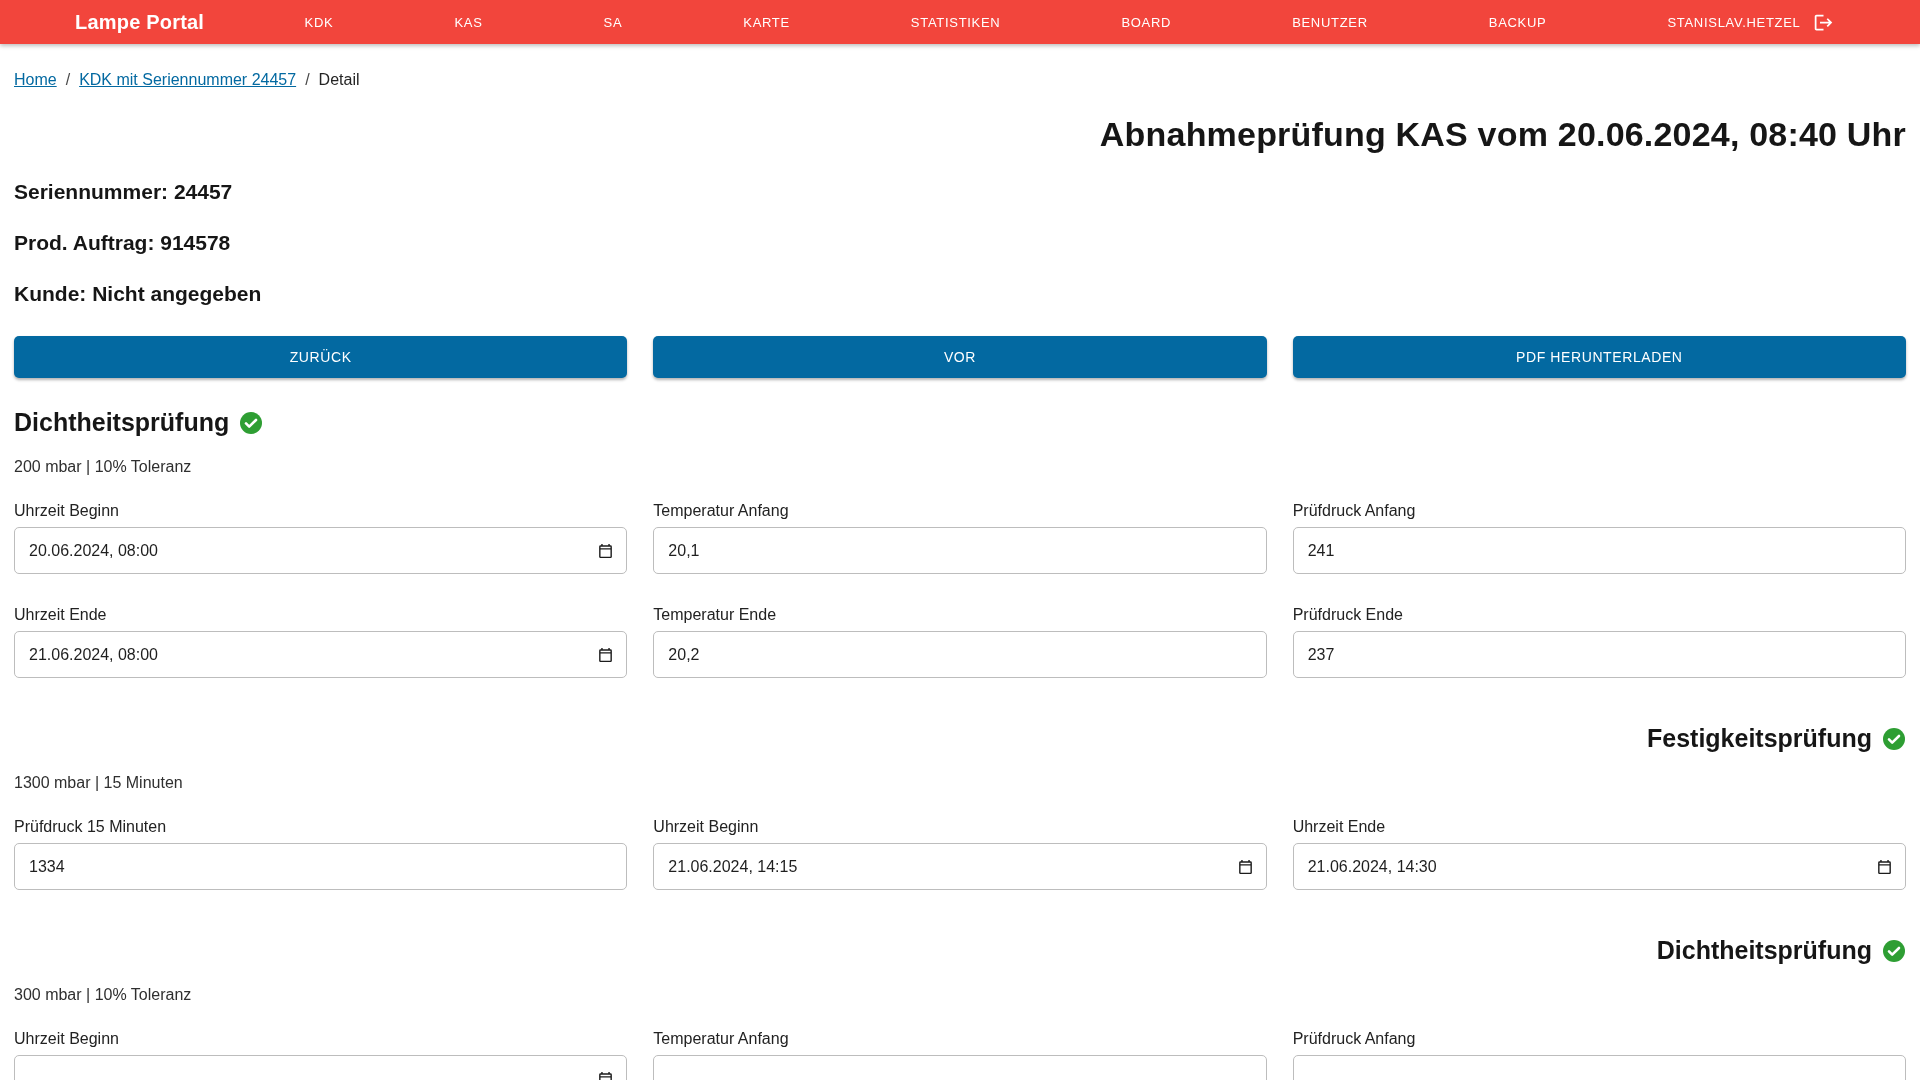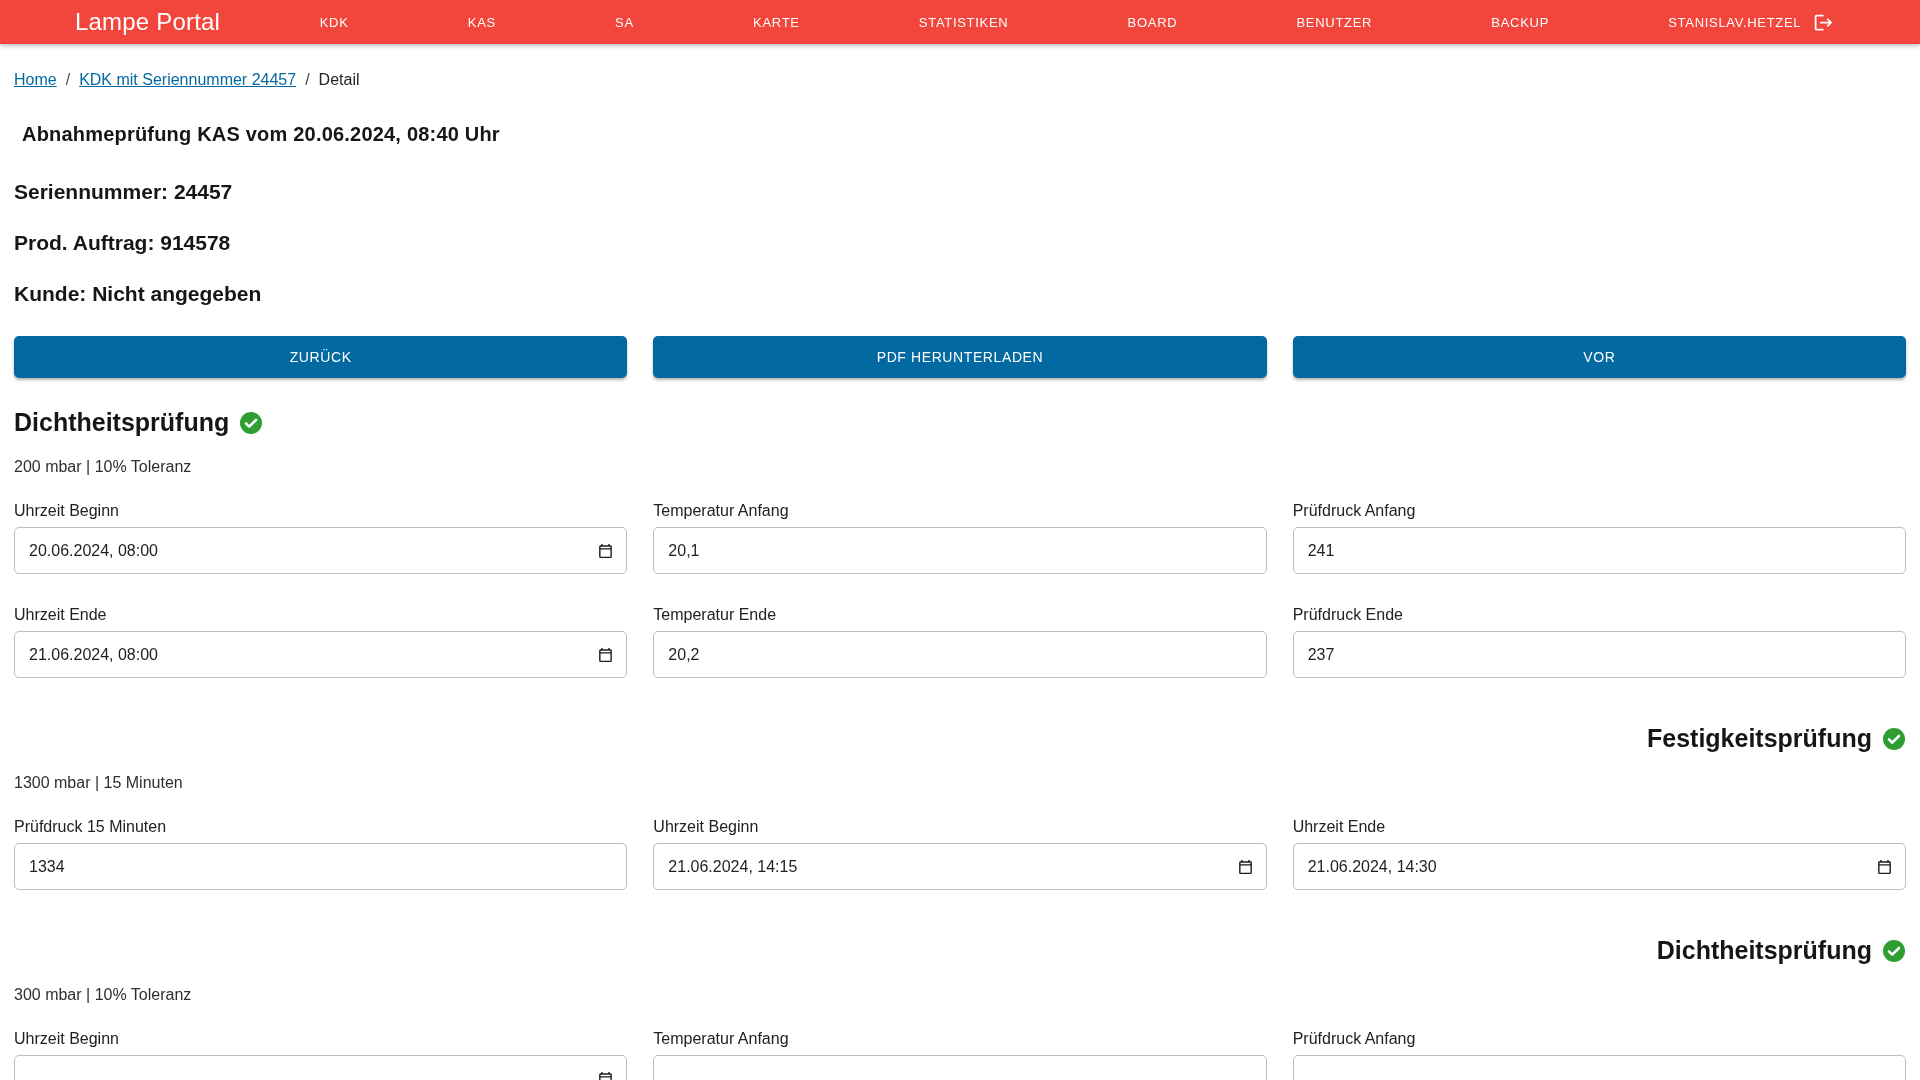--- a/index.html
+++ b/index.html
@@ -11,21 +11,21 @@
   }
 
   
   .appbar {
     height: 44px; background: #f2453c; color: #fff;
     display: flex; align-items: center;
     padding: 0 26px 0 75px;
     box-shadow: 0 2px 4px rgba(0,0,0,0.25);
     position: relative; z-index: 5;
   }
-  .brand { font-size: 24px; font-weight: 400; letter-spacing: 0.2px; white-space: nowrap; }
+  .brand { font-size: 20px; font-weight: 700; letter-spacing: 0.2px; white-space: nowrap; }
   .nav-links {
     flex: 1; display: flex; align-items: center;
     justify-content: space-around; margin-left: 40px;
   }
   .nav-links a, .nav-user {
     color: #fff; text-decoration: none; font-size: 13px;
     font-weight: 500; letter-spacing: 0.7px; white-space: nowrap; cursor: pointer;
   }
   .user-group { display: flex; align-items: center; gap: 12px; }
   .logout-icon { display: inline-flex; cursor: pointer; }
@@ -33,22 +33,22 @@
 
   
   .content { padding: 0 14px; }
 
   .breadcrumb { padding-top: 27px; font-size: 16px; display: flex; align-items: center; }
   .breadcrumb a { color: #0369a1; text-decoration: underline; cursor: pointer; }
   .breadcrumb .sep { color: #4a4a4a; margin: 0 9px; }
   .breadcrumb .current { color: #242424; }
 
   h1.page-title {
-    margin: 26px 8px 0; font-size: 20px; line-height: 38px;
-    font-weight: 700; color: #161616; letter-spacing: 0.2px;
+    margin: 26px 0 0; font-size: 34px; line-height: 38px;
+    font-weight: 700; color: #161616; letter-spacing: 0.2px; text-align: right;
   }
   .meta-line { margin: 27px 0 0; font-size: 21px; font-weight: 700; color: #161616; }
 
   .actions { display: flex; gap: 26px; margin-top: 30px; }
   .btn {
     flex: 1; height: 42px; border: none; border-radius: 5px;
     background: #0369a1; color: #fff; text-transform: uppercase;
     font-family: inherit; font-size: 14px; font-weight: 500; letter-spacing: 0.6px;
     box-shadow: 0 2px 3px rgba(0,0,0,0.3); cursor: pointer;
   }
@@ -115,22 +115,22 @@
     <span class="current">Detail</span>
   </nav>
 
   <h1 class="page-title">Abnahmeprüfung KAS vom 20.06.2024, 08:40 Uhr</h1>
   <p class="meta-line">Seriennummer: 24457</p>
   <p class="meta-line">Prod. Auftrag: 914578</p>
   <p class="meta-line">Kunde: Nicht angegeben</p>
 
   <div class="actions">
     <button class="btn">ZURÜCK</button>
+    <button class="btn">VOR</button>
     <button class="btn">PDF HERUNTERLADEN</button>
-    <button class="btn">VOR</button>
   </div>
 
   <section>
     <h2 class="section-title">
       <span>Dichtheitsprüfung</span>
       <span class="check-icon">
         <svg viewBox="0 0 24 24">
             <circle cx="12" cy="12" r="11" fill="#2e9e33"></circle>
             <path d="M7 12.4l3.2 3.2L17 9" stroke="#fff" stroke-width="2.6" fill="none" stroke-linecap="round" stroke-linejoin="round"></path>
           </svg>

